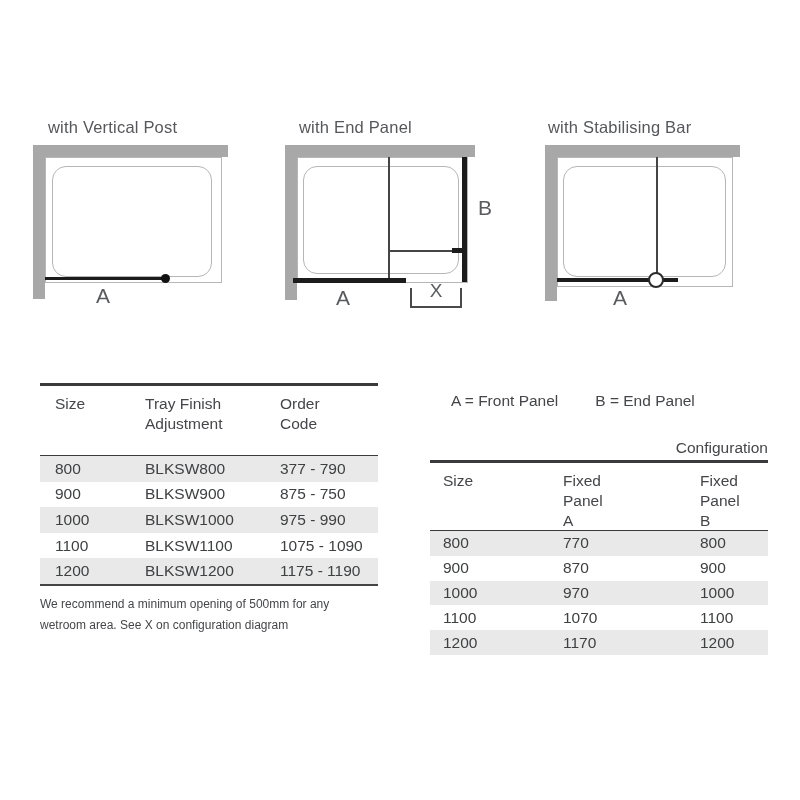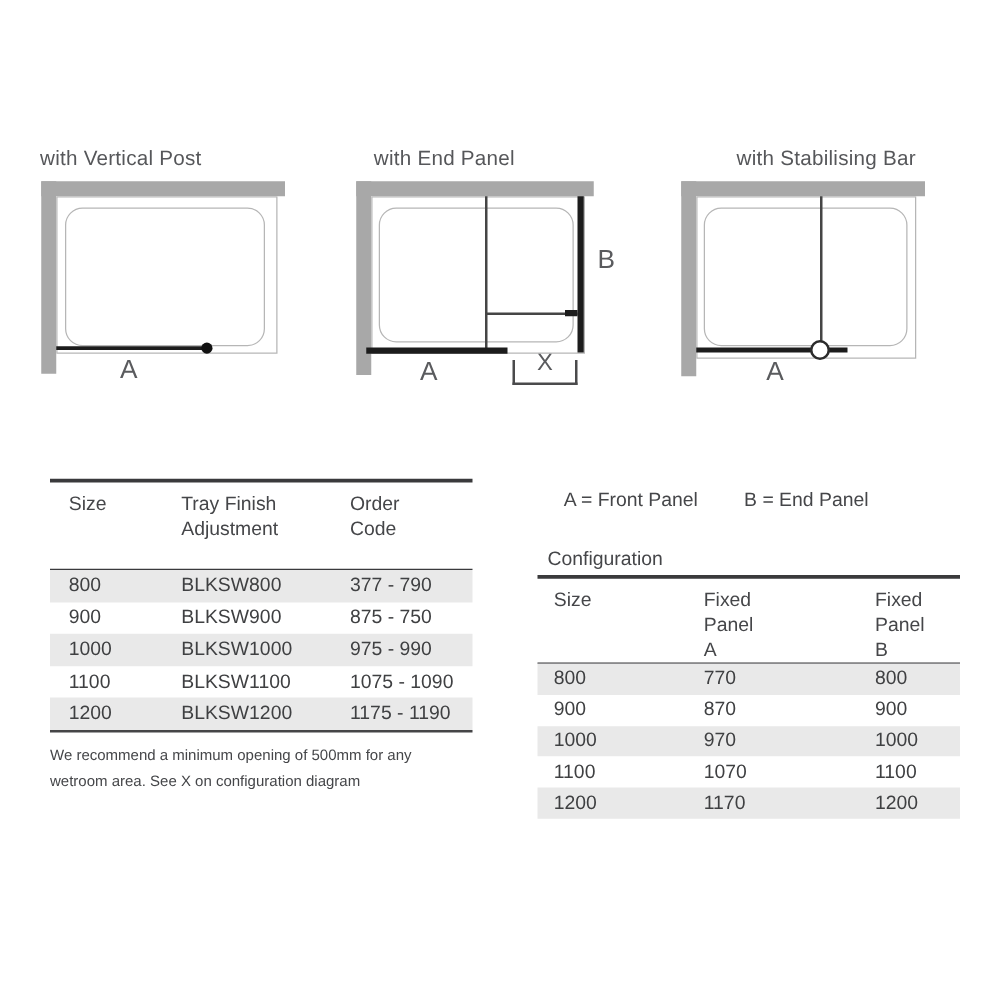--- a/index.html
+++ b/index.html
@@ -32,38 +32,38 @@
     white-space:pre-line; line-height:20px;
   }
   .size-table .t-row { display:grid; grid-template-columns:90px 135px 1fr;
     padding-left:15px; height:25.6px; align-items:center; font-size:15.5px; color:#3f4042; }
   .size-table .rows { border-bottom:2px solid #454547; }
   .size-table .t-row:nth-child(odd) { background:#e9e9e9; }
   .st-note { margin-top:8px; width:336px; font-size:12px; line-height:21px; color:#454649; }
 
   .right-col { position:absolute; left:430px; top:392px; width:338px; }
   .legend { display:flex; margin-left:21px; gap:37px; font-size:15.5px; color:#454649; height:20px; }
-  .config-title { margin:27px 0 0 8px; font-size:15.5px; color:#454649; height:21px; }
+  .config-title { margin:27px 0 0 8px; font-size:15.5px; color:#454649; height:21px;text-align:right; }
   .ct-header {
     border-top:3px solid #3a3a3c; border-bottom:1.5px solid #3a3a3c;
     height:71px; display:grid; grid-template-columns:120px 137px 1fr;
     padding:8px 0 0 13px; font-size:15.5px; color:#454649;
     white-space:pre-line; line-height:20px;
   }
   .config-table .t-row { display:grid; grid-template-columns:120px 137px 1fr;
     padding-left:13px; height:24.8px; align-items:center; font-size:15.5px; color:#3f4042; }
   .config-table .t-row:nth-child(odd) { background:#e9e9e9; }
 </style>
 </head>
 <body>
 
 <div id="canvas">
 
   <div class="diagram" style="left:28px; top:118px; width:215px; height:205px;">
-    <div class="dg-title" style="margin-left:4px;">with Vertical Post</div>
+    <div class="dg-title" style="margin-left:20px;">with Vertical Post</div>
     <div class="wall" style="left:5px; top:27px; width:195px; height:12px;"></div>
     <div class="wall" style="left:5px; top:27px; width:12px; height:154px;"></div>
     <div class="outline" style="left:17px; top:39px; width:177px; height:126px;"></div>
     <div class="tray" style="left:24px; top:48px; width:160px; height:111px;"></div>
     <div class="blackline" style="left:17px; top:159px; width:121px; height:3px;"></div>
     <div class="post-dot" style="left:133px; top:156px;"></div>
     <div class="dlabel" style="left:45px; top:166px; width:60px;">A</div>
   </div>
 
   <div class="diagram" style="left:283px; top:118px; width:215px; height:215px;">
@@ -77,21 +77,21 @@
     <div class="blackline" style="left:169px; top:130px; width:10px; height:5px;"></div>
     <div class="blackline" style="left:179px; top:39px; width:5px; height:125px;"></div>
     <div class="blackline" style="left:10px; top:160px; width:113px; height:4.5px;"></div>
     <div class="dlabel" style="left:30px; top:168px; width:60px;">A</div>
     <div class="dlabel" style="left:191px; top:78px; width:22px;">B</div>
     <div class="xdim-label" style="left:127px; top:162px; width:52px;">X</div>
     <div class="xdim-bracket" style="left:127px; top:170px; width:52px; height:20px;"></div>
   </div>
 
   <div class="diagram" style="left:545px; top:118px; width:215px; height:205px;">
-    <div class="dg-title" style="margin-left:17px;text-align:center;">with Stabilising Bar</div>
+    <div class="dg-title" style="margin-left:3px;">with Stabilising Bar</div>
     <div class="wall" style="left:0px; top:27px; width:195px; height:12px;"></div>
     <div class="wall" style="left:0px; top:27px; width:12px; height:156px;"></div>
     <div class="outline" style="left:12px; top:39px; width:176px; height:130px;"></div>
     <div class="tray" style="left:18px; top:48px; width:163px; height:111px;"></div>
     <div class="thinline" style="left:111px; top:39px; width:1.5px; height:116px;"></div>
     <div class="blackline" style="left:12px; top:160px; width:121px; height:3.5px;"></div>
     <div class="stab-circle" style="left:103px; top:154px;"></div>
     <div class="dlabel" style="left:45px; top:168px; width:60px;">A</div>
   </div>
 

